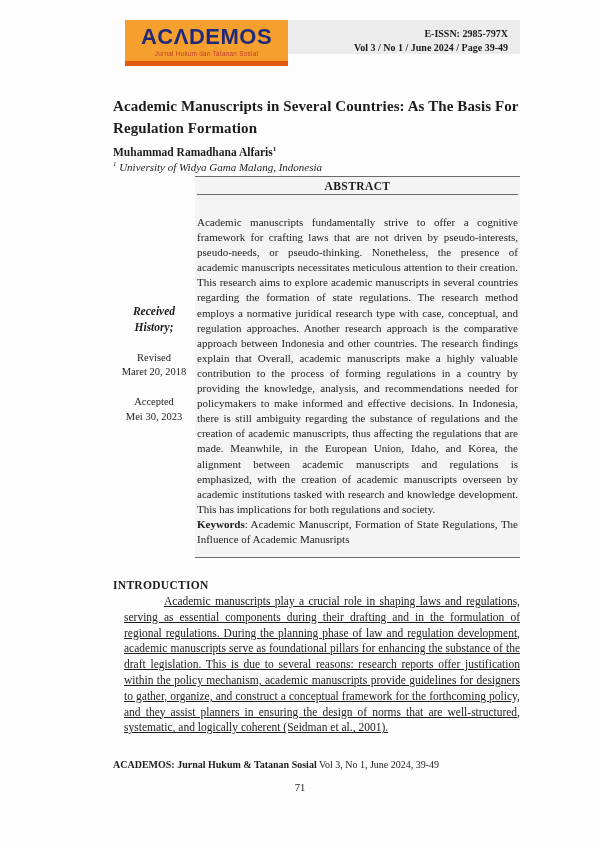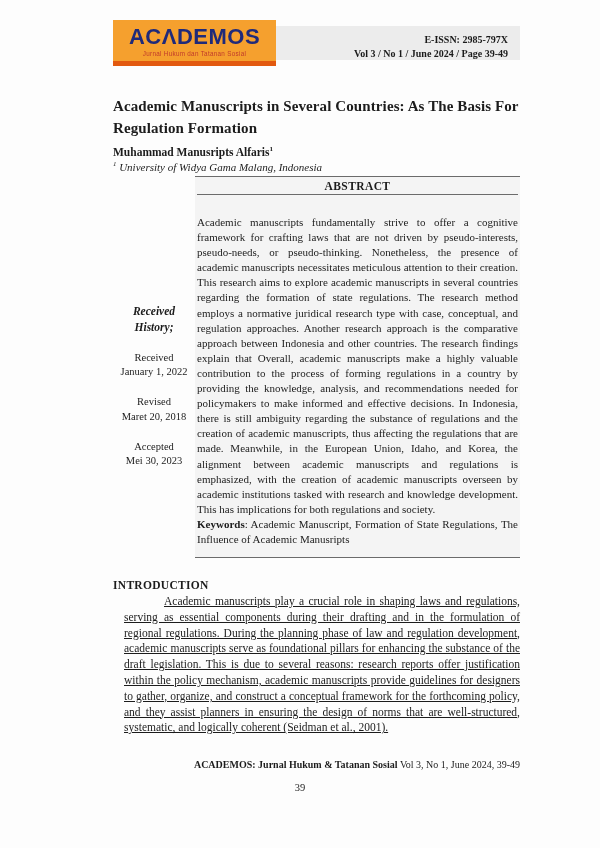--- a/index.html
+++ b/index.html
@@ -7,21 +7,21 @@
     --band-bg:#ECECEC; --abstract-bg:#F4F4F4; --rule:#6b6b6b; --text:#1c1c1c;
   }
   *{margin:0;padding:0;box-sizing:border-box;}
   html,body{background:#e9e9e9;}
   .page{
     width:600px;height:848px;background:#fdfdfd;position:relative;
     font-family:"Liberation Serif", serif;color:var(--text);overflow:hidden;
     margin:0 auto;
   }
   
-  .header{position:absolute;top:20px;left:113px;right:80px;display:flex;align-items:center;}
+  .header{position:absolute;top:20px;left:125px;right:80px;display:flex;align-items:flex-start;}
   .logo-box{
     width:163px;background:var(--logo-bg);border-bottom:5px solid var(--logo-bar);
     display:flex;flex-direction:column;align-items:center;justify-content:center;
     padding:6px 4px 4px 4px;
   }
   .logo-word{
     font-family:"Liberation Sans", sans-serif;font-weight:bold;font-size:22px;
     color:var(--logo-text);letter-spacing:.5px;line-height:1;white-space:nowrap;
   }
   .logo-word .tri{font-weight:bold;}
@@ -58,21 +58,21 @@
   }
   .abs-keywords{font-size:11px;line-height:15.1px;text-align:justify;}
   .abs-keywords b{font-weight:bold;}
   
   .intro-heading{position:absolute;top:579px;left:113px;font-size:11.5px;font-weight:bold;letter-spacing:.3px;}
   .intro-par{
     position:absolute;top:594px;left:124px;right:80px;
     font-size:11.5px;line-height:15.8px;text-align:justify;text-indent:40px;text-decoration:underline;
   }
   
-  .footer{position:absolute;top:759px;left:113px;right:80px;font-size:10px;text-align:right;}
+  .footer{position:absolute;top:759px;left:113px;right:80px;font-size:10px;}
   .footer b{font-weight:bold;}
   .pageno{position:absolute;top:782px;left:0;right:0;text-align:center;font-size:10.5px;}
 </style>
 </head>
 <body>
 
 <div class="page">
 
   <div class="header">
     <div class="logo-box">
@@ -82,33 +82,29 @@
       <div class="logo-tagline">Jurnal Hukum dan Tatanan Sosial</div>
     </div>
     <div class="band">
       <div class="line">E-ISSN: 2985-797X</div>
       <div class="line">Vol 3 / No 1 / June 2024 / Page 39-49</div>
     </div>
   </div>
 
   <div class="title">Academic Manuscripts in Several Countries: As The Basis For Regulation Formation</div>
   <div class="author">
-    <span>Muhammad Manusripts Alfaris</span><sup>1</sup>
+    <span>Muhammad Ramadhana Alfaris</span><sup>1</sup>
   </div>
   <div class="affil">
     <sup>1</sup><span> University of Widya Gama Malang, Indonesia</span>
   </div>
 
   <div class="twocol">
     <div class="hist-col">
       <div class="hist-heading">Received History;</div>
-      <div class="hist-entry">
-        <div>Received</div>
-        <div>January 1, 2022</div>
-      </div>
       <div class="hist-entry">
         <div>Revised</div>
         <div>Maret 20, 2018</div>
       </div>
       <div class="hist-entry">
         <div>Accepted</div>
         <div>Mei 30, 2023</div>
       </div>
     </div>
     <div class="abs-col">
@@ -119,15 +115,15 @@
       </div>
     </div>
   </div>
 
   <div class="intro-heading">INTRODUCTION</div>
   <div class="intro-par">Academic manuscripts play a crucial role in shaping laws and regulations, serving as essential components during their drafting and in the formulation of regional regulations. During the planning phase of law and regulation development, academic manuscripts serve as foundational pillars for enhancing the substance of the draft legislation. This is due to several reasons: research reports offer justification within the policy mechanism, academic manuscripts provide guidelines for designers to gather, organize, and construct a conceptual framework for the forthcoming policy, and they assist planners in ensuring the design of norms that are well-structured, systematic, and logically coherent (Seidman et al., 2001).</div>
 
   <div class="footer">
     <b>ACADEMOS: Jurnal Hukum &amp; Tatanan Sosial</b><span> Vol 3, No 1, June 2024, 39-49</span>
   </div>
-  <div class="pageno">39</div>
+  <div class="pageno">71</div>
 
 </div>
 
 </body></html>

